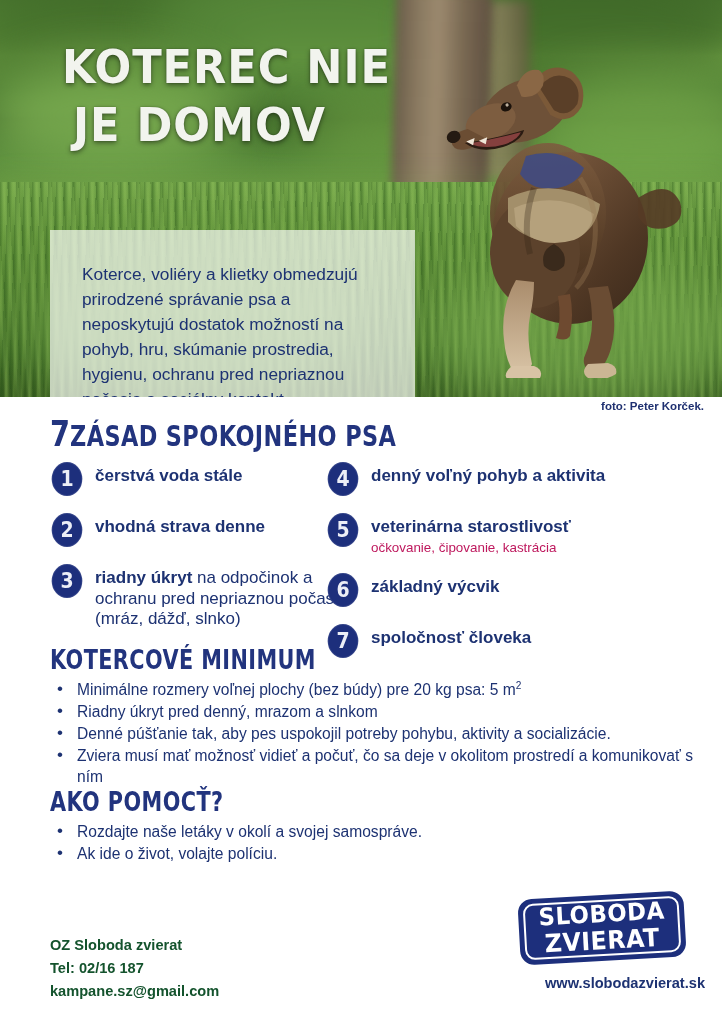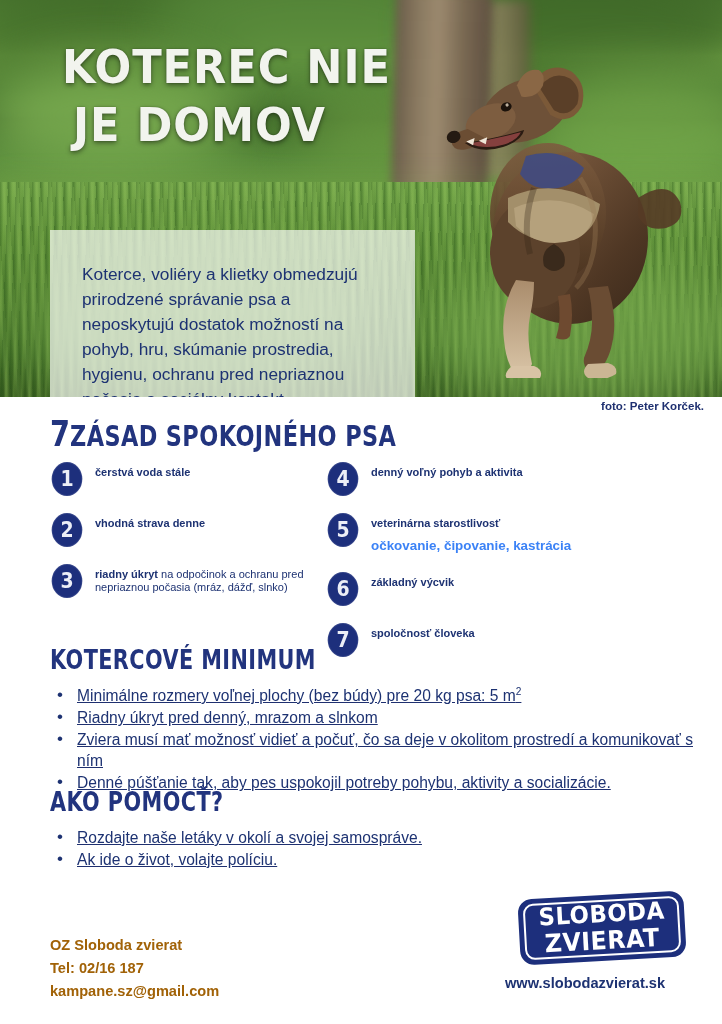--- a/index.html
+++ b/index.html
@@ -118,44 +118,44 @@
   .pcircle{
     flex:0 0 auto;width:34px;height:34px;border-radius:50%;
     background:#1d2f7c;
     display:flex;align-items:center;justify-content:center;
     font-family:"DejaVu Sans", sans-serif;
     font-weight:bold;font-size:21px;color:#eceef6;
     box-shadow:inset 0 0 0 1px rgba(255,255,255,.10);
     transform:scaleX(.9);
   }
   .pbody{padding-top:4px;}
-  .ptext{font-size:11px;font-weight:bold;color:#1d3272;line-height:1.22;}
+  .ptext{font-size:17px;font-weight:bold;color:#1d3272;line-height:1.22;}
   .ptext .reg{font-weight:400;}
-  .psub{font-size:13.4px;font-weight:700;color:#3b82f6;line-height:1.28;margin-top:7px;}
+  .psub{font-size:13.4px;font-weight:400;color:#be185d;line-height:1.28;margin-top:1px;}
 
   
   .sec-min{position:absolute;left:50px;top:645px;}
   .sec-min .hd{font-size:26px;}
-  .bullets{list-style:none;margin:10px 0 0 0;padding:0;text-decoration:underline;}
+  .bullets{list-style:none;margin:4px 0 0 0;padding:0;}
   .bullets li{
     position:relative;padding-left:27px;
     font-size:15.6px;line-height:1.35;color:#1d3272;margin-bottom:1px;
   }
   .bullets li::before{
     content:"•";position:absolute;left:7px;top:-1px;font-size:17px;color:#1d3272;
   }
   sup{font-size:.65em;vertical-align:super;}
 
   
   .sec-help{position:absolute;left:50px;top:787px;}
   .sec-help .hd{font-size:26px;}
 
   
   .legal{position:absolute;left:50px;top:901px;font-size:13.4px;color:#1d3272;}
-  .contact{position:absolute;left:50px;top:934px;font-size:14.6px;font-weight:bold;color:#a16207;line-height:1.56;}
+  .contact{position:absolute;left:50px;top:934px;font-size:14.6px;font-weight:bold;color:#14532d;line-height:1.56;}
 
   
   .logo{
     position:absolute;left:519px;top:895px;width:166px;height:66px;
     transform:rotate(-3.2deg);
   }
   .logo-plate{
     position:absolute;inset:0;border-radius:14px;background:#1d2f7c;
   }
   .logo-ring{
@@ -165,21 +165,21 @@
   .logo-text{
     position:absolute;inset:0;display:flex;flex-direction:column;
     align-items:center;justify-content:center;
     font-family:"DejaVu Sans", sans-serif;font-weight:bold;color:#ffffff;
     line-height:.97;letter-spacing:.5px;
   }
   .logo-text span{display:block;transform:scaleX(.95);}
   .logo-l1{font-size:24px;}
   .logo-l2{font-size:25px;margin-top:2px;}
   .weburl{
-    position:absolute;left:505px;top:975px;width:200px;text-align:left;
+    position:absolute;left:505px;top:975px;width:200px;text-align:right;
     font-size:14.6px;font-weight:bold;color:#1d3272;
   }
 </style>
 </head>
 <body>
 
 <div class="poster">
 
   <div class="photo">
     <div class="photo-sky"></div>
@@ -325,22 +325,22 @@
           </div>
         </div>
       </div>
   </div>
 
   <div class="sec-min">
     <div class="h-cond hd">KOTERCOVÉ MINIMUM</div>
     <ul class="bullets" id="min-list">
         <li>Minimálne rozmery voľnej plochy (bez búdy) pre 20 kg psa: 5 m<sup>2</sup></li>
         <li>Riadny úkryt pred denný, mrazom a slnkom</li>
+        <li>Denné púšťanie tak, aby pes uspokojil potreby pohybu, aktivity a socializácie.</li>
         <li>Zviera musí mať možnosť vidieť a počuť, čo sa deje v okolitom prostredí a komunikovať s ním</li>
-        <li>Denné púšťanie tak, aby pes uspokojil potreby pohybu, aktivity a socializácie.</li>
       </ul>
   </div>
 
   <div class="sec-help">
     <div class="h-cond hd">AKO POMOCŤ?</div>
     <ul class="bullets" id="help-list">
         <li>Rozdajte naše letáky v okolí a svojej samospráve.</li>
         <li>Ak ide o život, volajte políciu.</li>
       </ul>
   </div>

